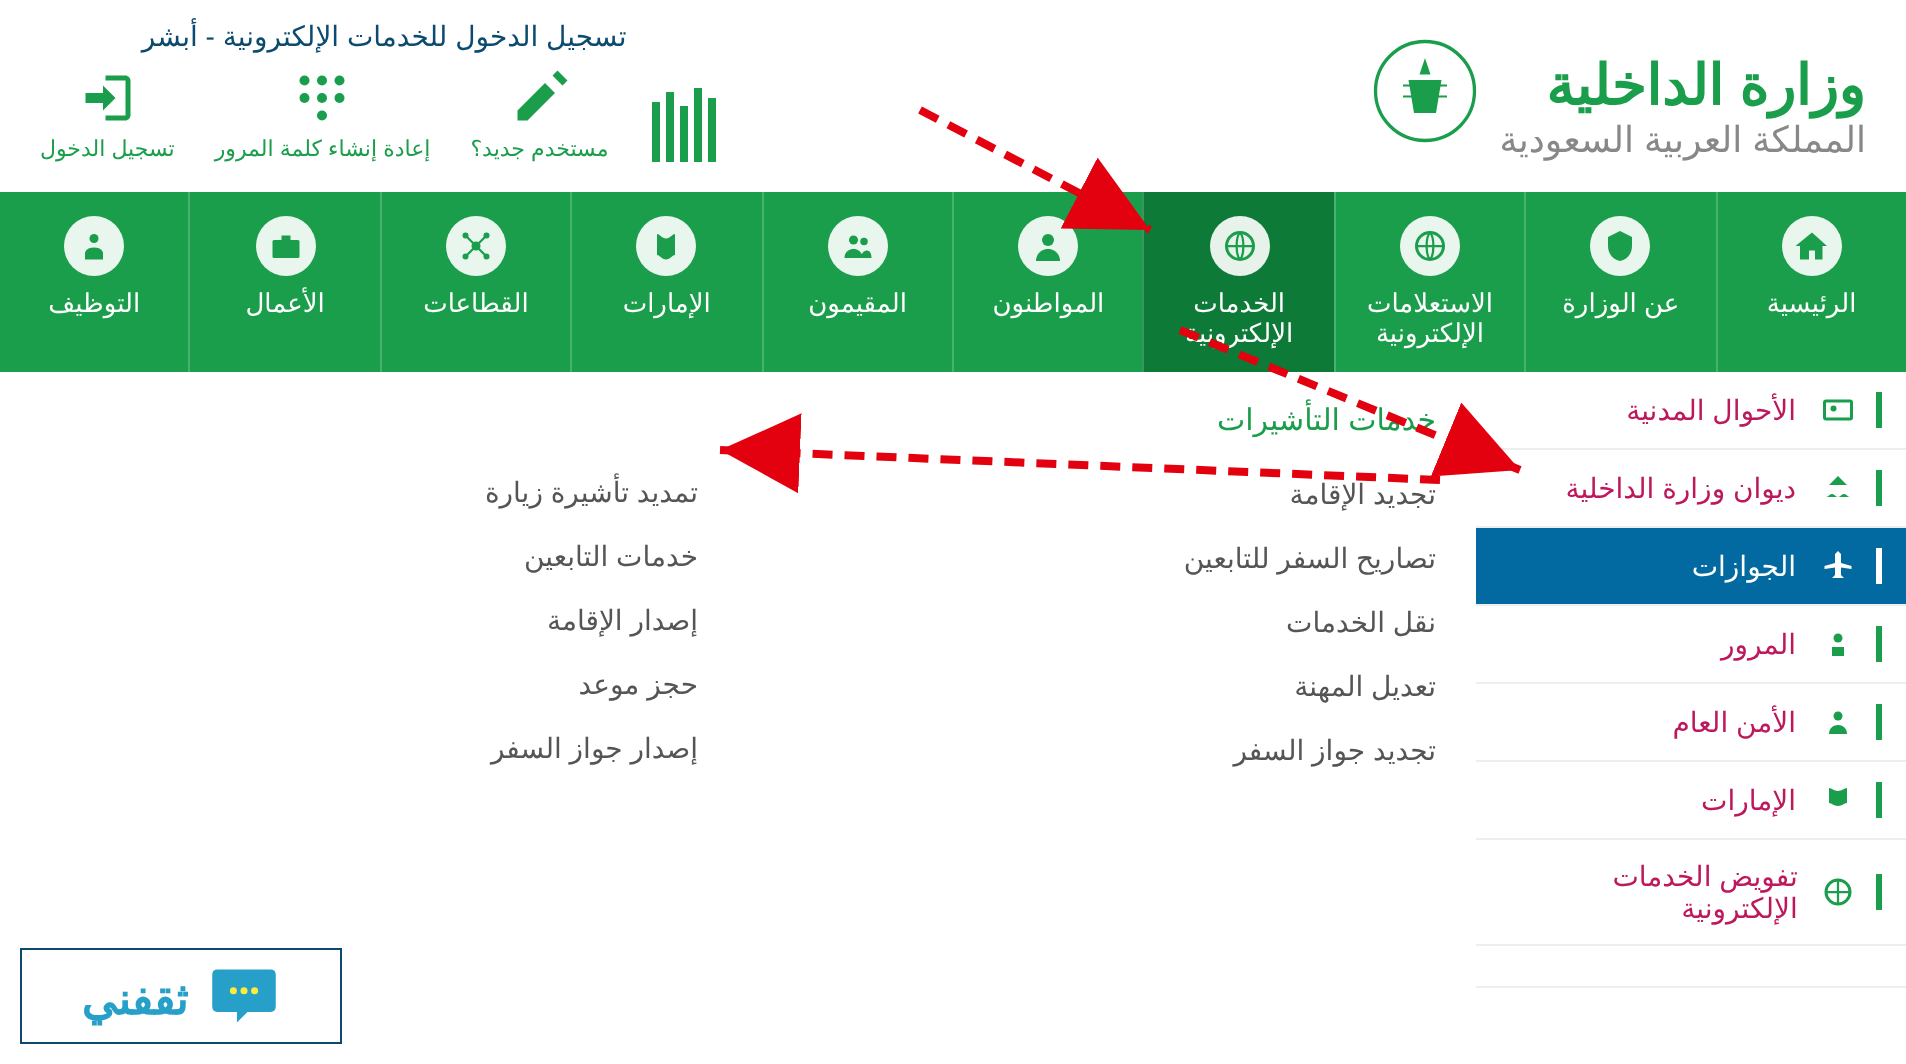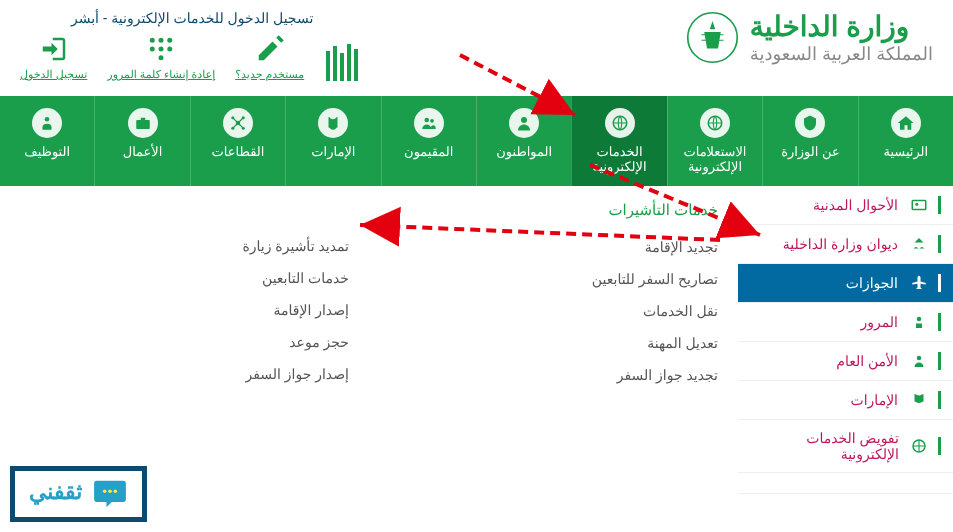--- a/index.html
+++ b/index.html
@@ -1,28 +1,28 @@
 <!DOCTYPE html>
 <html dir="rtl" lang="ar"><head>
 <meta charset="utf-8">
 <style>
 * { margin: 0; padding: 0; box-sizing: border-box; }
 body { font-family: Tahoma, Arial, sans-serif; background: #fff; width: 953px; height: 532px; position: relative; overflow: hidden; }
 
 .header { display: flex; justify-content: space-between; align-items: flex-start; padding: 10px 20px 15px; }
 .logo-block { display: flex; align-items: center; gap: 10px; }
 .logo-emblem { width: 55px; height: 55px; }
-.logo-text { text-align: left; }
+.logo-text { text-align: right; margin-top: 16px; }
 .logo-title { color: #1a9e4b; font-size: 28px; font-weight: bold; }
 .logo-sub { color: #888; font-size: 18px; }
 
 .absher-block { text-align: center; }
 .absher-title { color: #0c4a6e; font-size: 14px; margin-bottom: 8px; }
 .absher-icons { display: flex; gap: 20px; align-items: flex-end; }
-.absher-item { display: flex; flex-direction: column; align-items: center; gap: 4px; font-size: 11px; color: #1a9e4b; cursor: pointer; text-decoration: underline; }
+.absher-item { display: flex; flex-direction: column; align-items: center; gap: 4px; font-size: 11px; color: #1a9e4b; cursor: pointer; }
 .absher-item svg { width: 30px; height: 30px; }
 .absher-bars { width: 40px; height: 40px; }
 
 .nav { background: #1a9e4b; display: flex; }
 .nav-item { flex: 1; text-align: center; padding: 12px 4px; color: #fff; cursor: pointer; border-left: 1px solid rgba(255,255,255,0.2); display: flex; flex-direction: column; align-items: center; gap: 6px; font-size: 13px; }
 .nav-item:last-child { border-left: none; }
 .nav-item.active { background: #0d7a38; }
 .nav-icon { width: 30px; height: 30px; background: rgba(255,255,255,0.9); border-radius: 50%; display: flex; align-items: center; justify-content: center; }
 .nav-icon svg { width: 18px; height: 18px; fill: #1a9e4b; }
 
@@ -36,21 +36,21 @@
 .side-bar-mark { width: 3px; height: 18px; background: #1a9e4b; }
 .sidebar-item.active .side-bar-mark { background: #fff; }
 
 .panels { flex: 1; display: flex; padding: 15px 20px; gap: 40px; }
 .panel { flex: 1; }
 .panel-title { color: #1a9e4b; font-size: 15px; margin-bottom: 12px; }
 .panel-item { padding: 8px 0; color: #555; font-size: 14px; cursor: pointer; }
 
 .overlay { position: absolute; top: 0; left: 0; width: 953px; height: 532px; pointer-events: none; }
 
-.footer-logo { position: absolute; bottom: 10px; left: 10px; background: #fff; border: 5px solid #0c4a6e; padding: 8px 14px; display: flex; align-items: flex-start; gap: 10px; }
+.footer-logo { position: absolute; bottom: 10px; left: 10px; background: #fff; border: 1px solid #0c4a6e; padding: 8px 30px; display: flex; align-items: flex-end; gap: 10px; }
 .footer-logo-text { color: #26a0c9; font-size: 22px; font-weight: bold; }
 .footer-bubble { width: 36px; height: 30px; }
 </style>
 </head>
 <body>
 
 <div class="header">
   <div class="logo-block">
     <div class="logo-text">
       <div class="logo-title">وزارة الداخلية</div>

